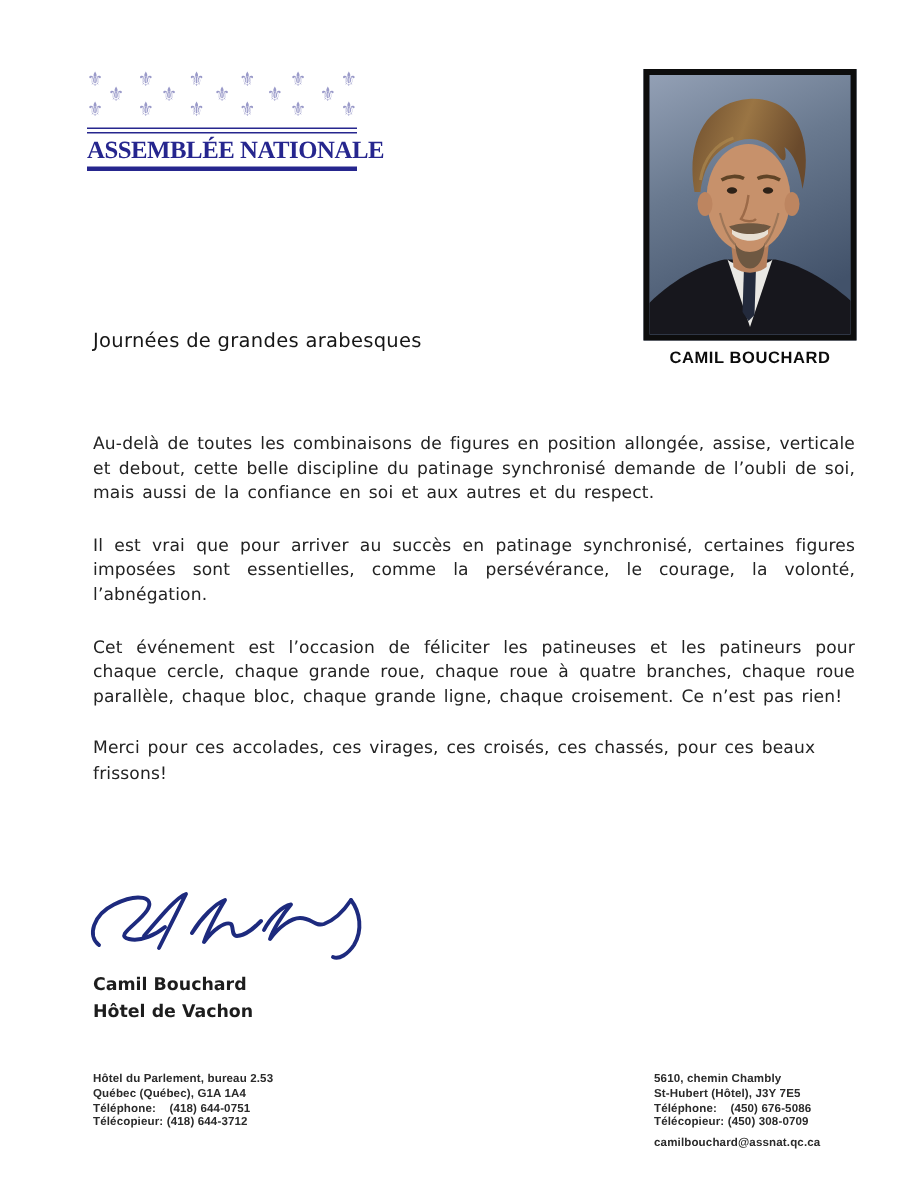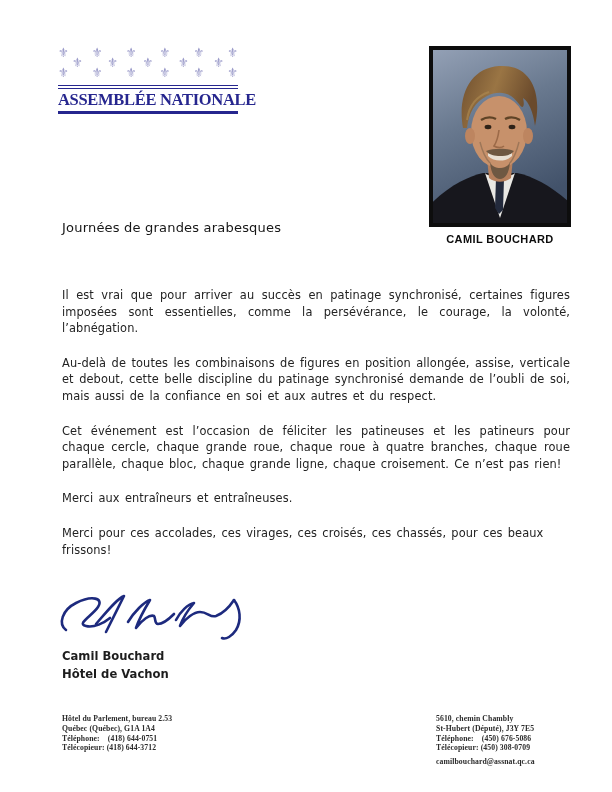--- a/index.html
+++ b/index.html
@@ -58,21 +58,21 @@
   .signature { position:absolute; left:52px; top:590px; width:200px; height:64px; }
   .sig-name {
     position:absolute; left:62px; top:648px; font-size:11.6px; line-height:17.5px;
     font-weight:bold; color:#1d1d1d;
   }
   .sig-name div { font-weight:600; }
 
   
   .footer-col {
     position:absolute; top:714px;
-    font-family:Liberation Serif, serif; font-weight:bold;
+    font-family:Liberation Sans, sans-serif; font-weight:bold;
     font-size:7.7px; line-height:9.8px; color:#2b2b2b; letter-spacing:0.1px;
   }
   .footer-left  { left:62px; }
   .footer-right { left:436px; }
   .footer-col div { white-space:pre; }
   .footer-email { margin-top:4px;text-align:right; }
 </style>
 </head>
 <body>
 
@@ -156,24 +156,23 @@
       <path d="M57,112 C60,120 74,120 77,112 C76,124 72,129 67,129 C62,129 58,124 57,112 Z" fill="#6e5842"></path>
       <path d="M47,92 C49,100 52,108 57,113" stroke="#7a6148" stroke-width="1.4" fill="none" opacity="0.55"></path>
       <path d="M86,92 C84,100 81,108 77,113" stroke="#7a6148" stroke-width="1.4" fill="none" opacity="0.55"></path>
     </svg>
   </div>
   <div class="photo-caption">CAMIL BOUCHARD</div>
 
   <div class="letter-title">Journées de grandes arabesques</div>
 
   <div class="body-text">
+    <p>Au-delà de toutes les combinaisons de figures en position allongée, assise, verticale et debout, cette belle discipline du patinage synchronisé demande de l’oubli de soi, mais aussi de la confiance en soi et aux autres et du respect.</p>
     <p>Il est vrai que pour arriver au succès en patinage synchronisé, certaines figures imposées sont essentielles, comme la persévérance, le courage, la volonté, l’abnégation.</p>
-    <p>Au-delà de toutes les combinaisons de figures en position allongée, assise, verticale et debout, cette belle discipline du patinage synchronisé demande de l’oubli de soi, mais aussi de la confiance en soi et aux autres et du respect.</p>
     <p>Cet événement est l’occasion de féliciter les patineuses et les patineurs pour chaque cercle, chaque grande roue, chaque roue à quatre branches, chaque roue parallèle, chaque bloc, chaque grande ligne, chaque croisement. Ce n’est pas rien!</p>
-    <p class="no-justify">Merci aux entraîneurs et entraîneuses.</p>
     <p class="no-justify">Merci pour ces accolades, ces virages, ces croisés, ces chassés, pour ces beaux frissons!</p>
   </div>
 
   <svg class="signature" viewBox="0 0 200 64">
     <g stroke="#1d2a7e" stroke-width="2.6" fill="none" stroke-linecap="round" stroke-linejoin="round">
       <path d="M14,40 C6,34 10,20 24,13 C40,5 52,8 46,17 C40,26 24,34 34,36 C42,38 52,33 58,28"></path>
       <path d="M44,34 C56,20 66,8 72,6 C66,18 58,34 54,42"></path>
       <path d="M76,32 C82,22 92,12 98,10 C92,20 86,32 84,38 C90,30 98,24 102,26 C104,28 102,34 106,34 C112,34 118,28 122,24"></path>
       <path d="M124,30 C128,22 136,14 142,13 C136,20 130,30 128,36 C134,28 142,22 148,22 C156,22 158,28 164,26 C172,23 178,16 182,10"></path>
       <path d="M182,10 C188,18 190,30 184,40 C180,46 174,50 170,48"></path>
@@ -185,19 +184,19 @@
   </div>
 
   <div class="footer-col footer-left">
     <div>Hôtel du Parlement, bureau 2.53</div>
     <div>Québec (Québec), G1A 1A4</div>
     <div>Téléphone:    (418) 644-0751</div>
     <div>Télécopieur: (418) 644-3712</div>
   </div>
   <div class="footer-col footer-right">
     <div>5610, chemin Chambly</div>
-    <div>St-Hubert (Député), J3Y 7E5</div>
+    <div>St-Hubert (Hôtel), J3Y 7E5</div>
     <div>Téléphone:    (450) 676-5086</div>
     <div>Télécopieur: (450) 308-0709</div>
     <div class="footer-email">camilbouchard@assnat.qc.ca</div>
   </div>
 
 </div>
 
 </body></html>

